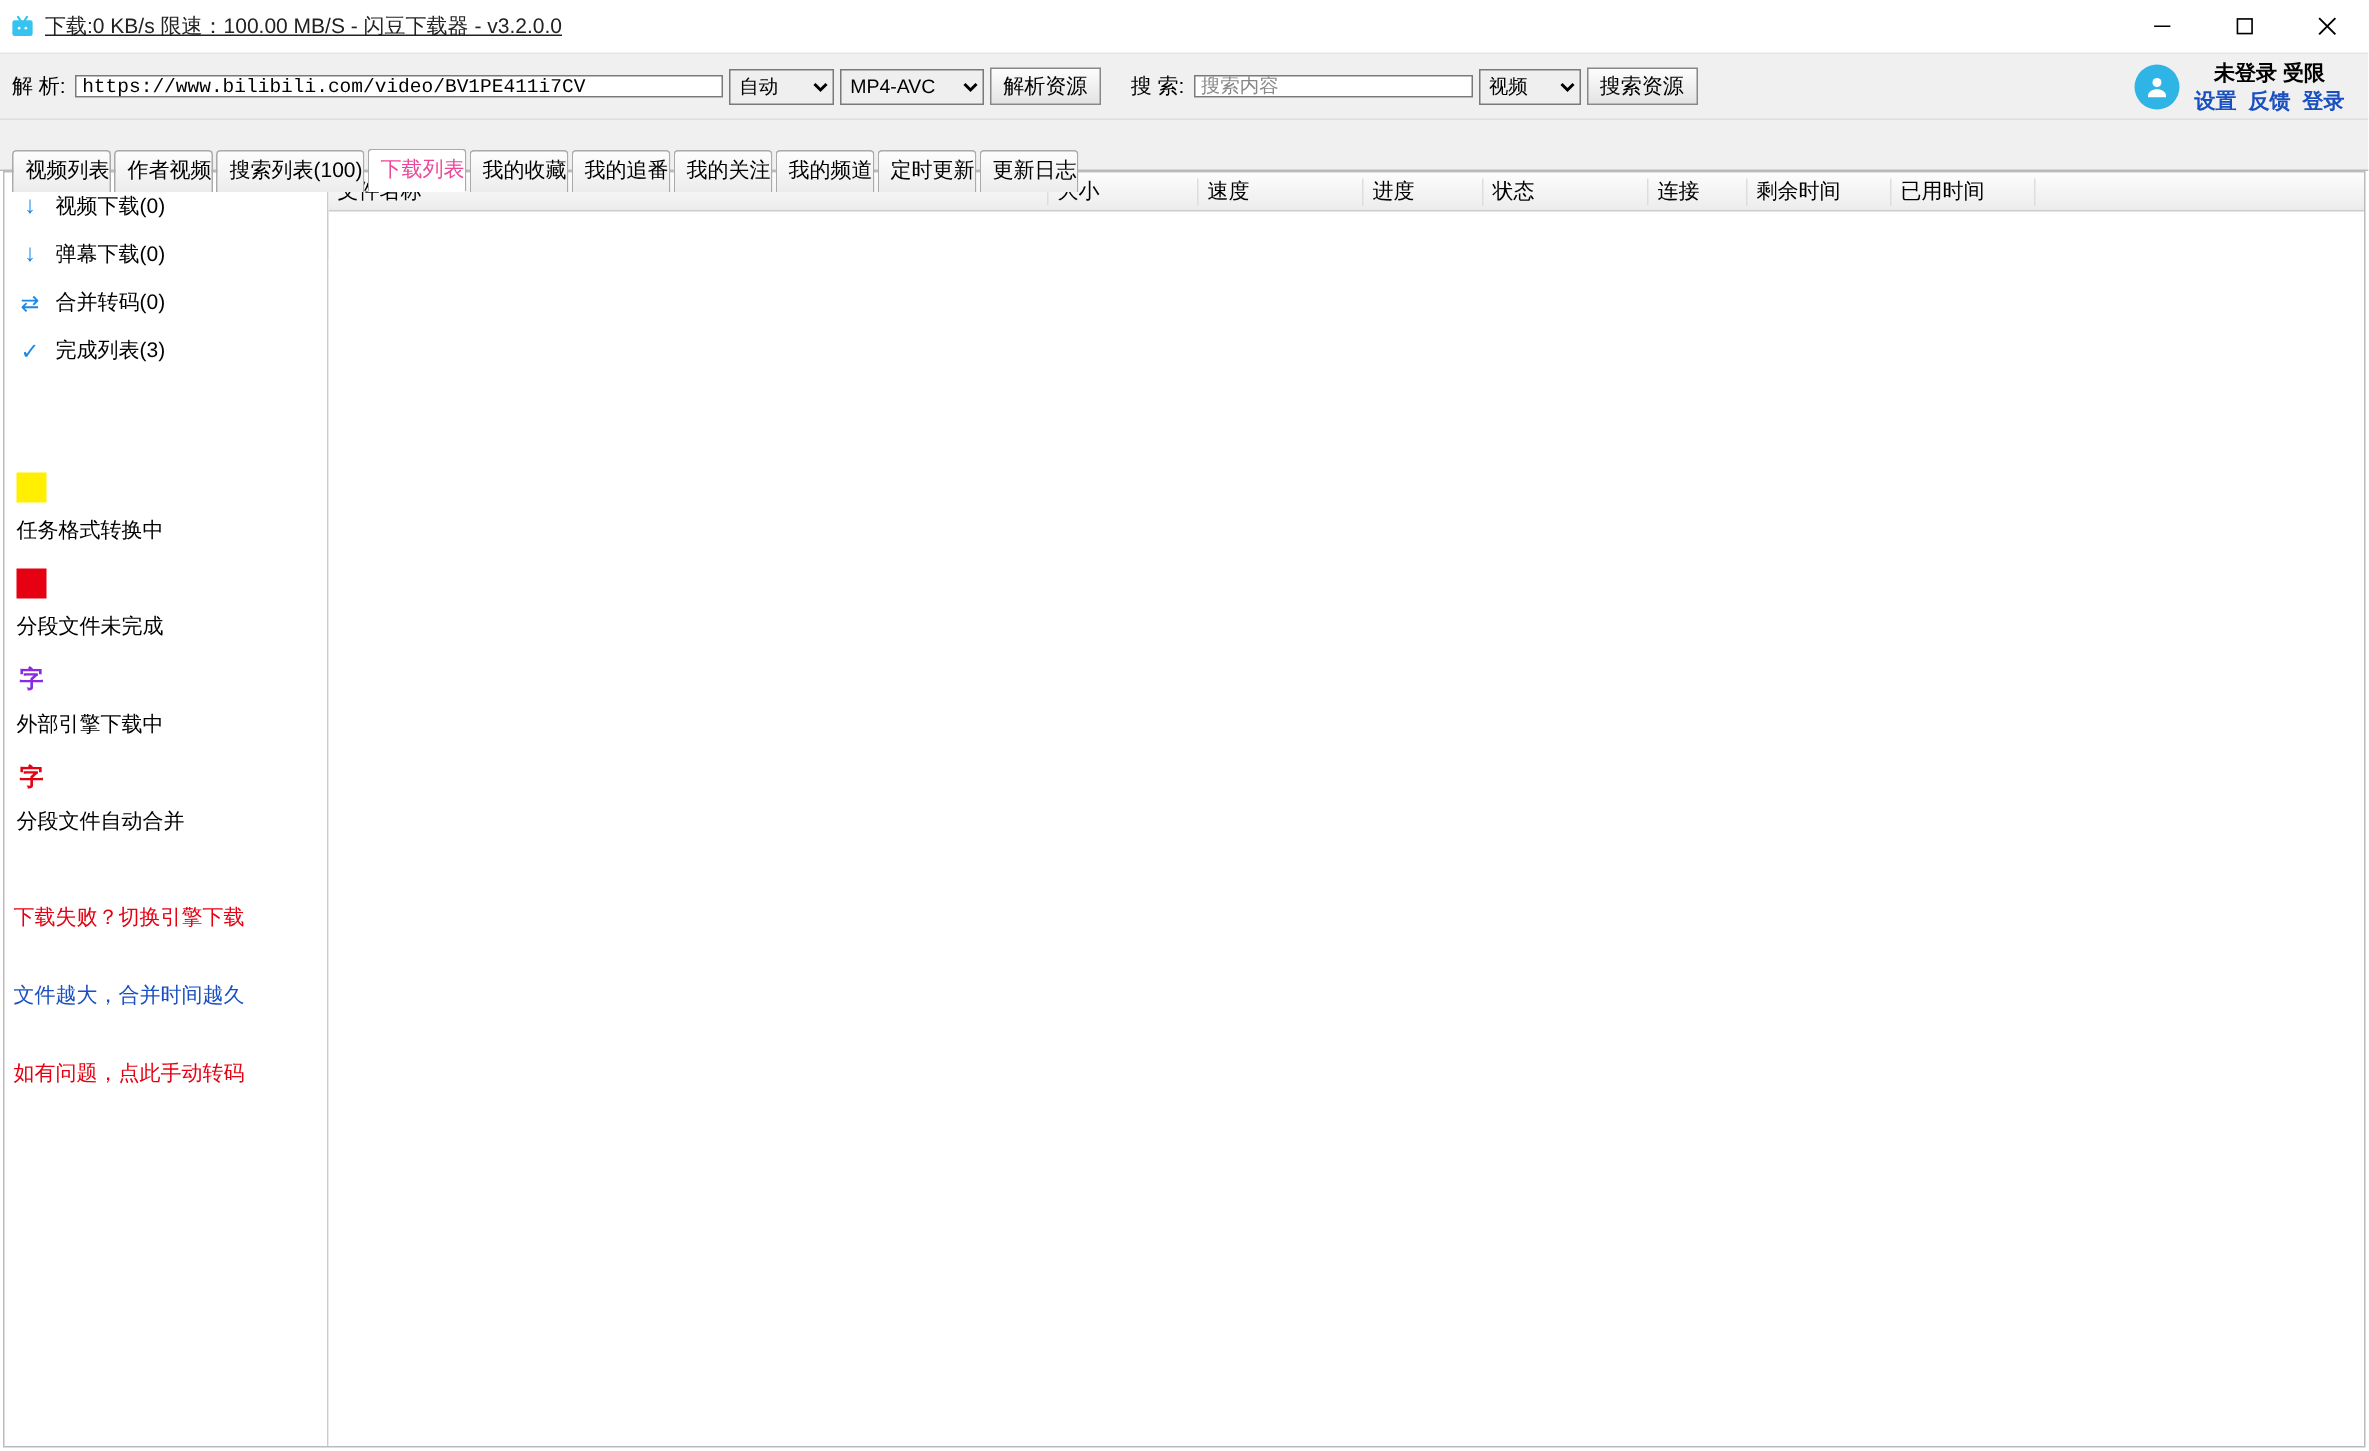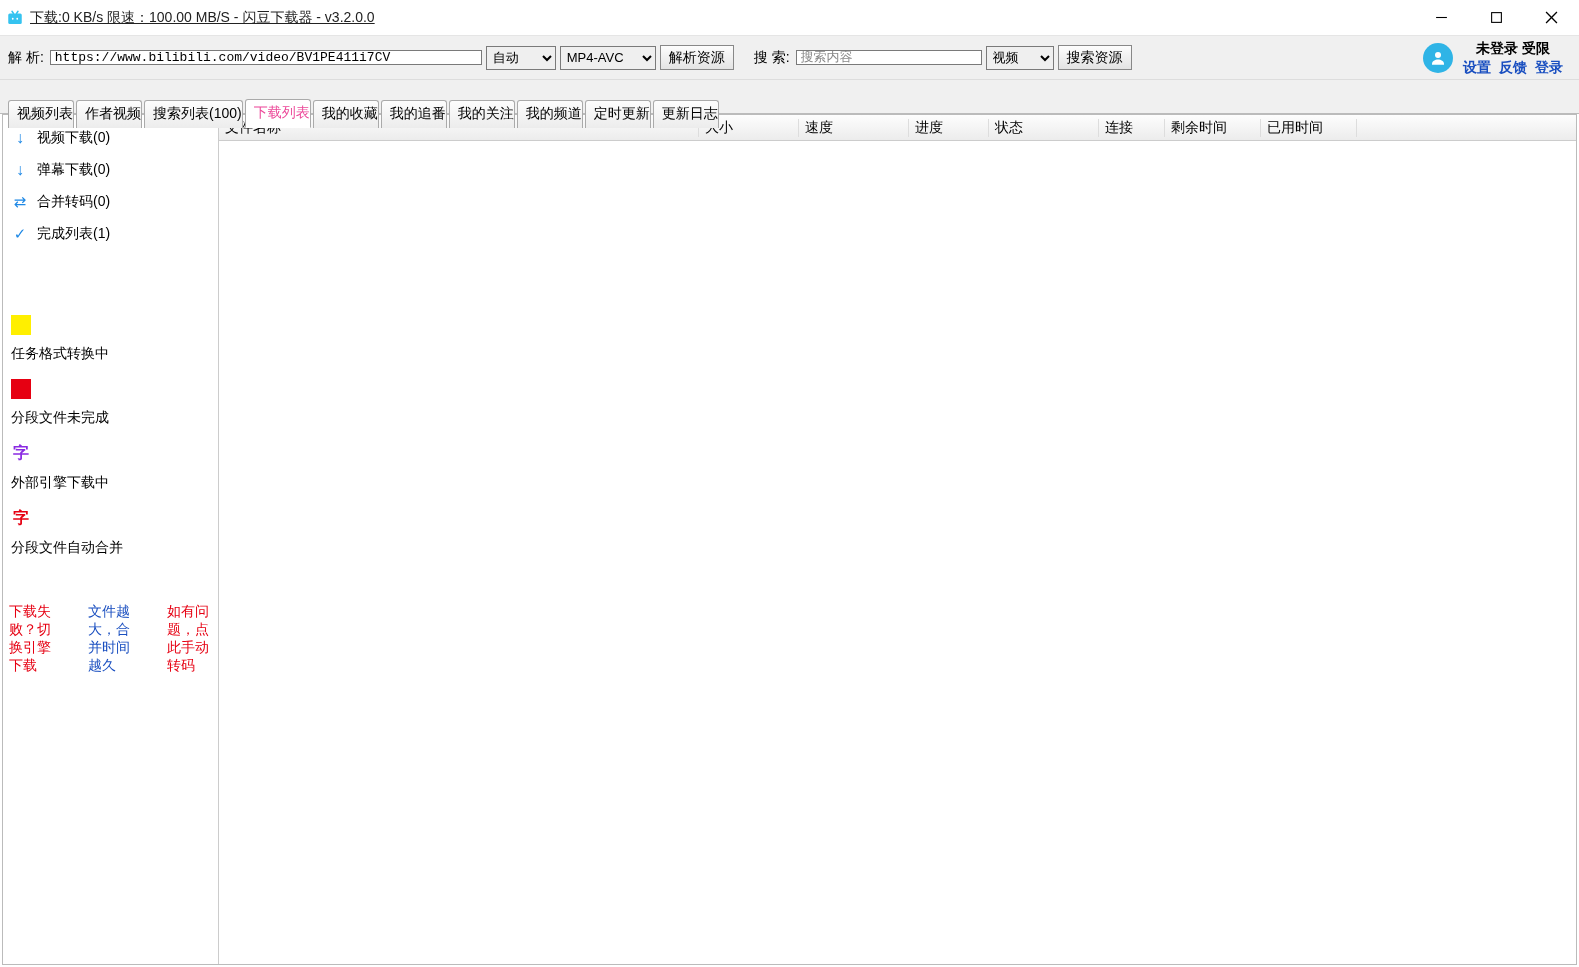--- a/index.html
+++ b/index.html
@@ -164,21 +164,21 @@
   }
   .legend-row .swatch { width: 20px; height: 20px; }
   .legend-row .swatch.yellow { background: #ffef00; }
   .legend-row .swatch.red { background: #e60012; }
   .legend-row .glyph {
     width: 20px; text-align: center; font-size: 16px; font-weight: bold;
   }
   .glyph.purple { color: #8a2be2; }
   .glyph.redtext { color: #e60012; }
 
-  .tip-section { margin-top: 40px; display: flex; flex-direction: row; gap: 34px; font-size: 14px; }
+  .tip-section { margin-top: 40px; display: flex; flex-direction: column; gap: 34px; font-size: 14px; }
   .tip-section .tip { cursor: pointer; }
   .tip.red { color: #e60012; }
   .tip.blue { color: #1a4fc0; }
 
   .content {
     flex: 1 1 auto;
     display: flex;
     flex-direction: column;
     overflow: hidden;
     gap: 32px;
@@ -298,21 +298,21 @@
     <div class="side-item">
       <span class="icon arrow-down">↓</span>
       <span>弹幕下载(0)</span>
     </div>
     <div class="side-item">
       <span class="icon swap-icon">⇄</span>
       <span>合并转码(0)</span>
     </div>
     <div class="side-item">
       <span class="icon check-icon">✓</span>
-      <span>完成列表(1)</span>
+      <span>完成列表(3)</span>
     </div>
 
     <div class="legend-section">
       <div class="legend-row">
         <span class="swatch yellow"></span>
         <span>任务格式转换中</span>
       </div>
       <div class="legend-row">
         <span class="swatch red"></span>
         <span>分段文件未完成</span>

